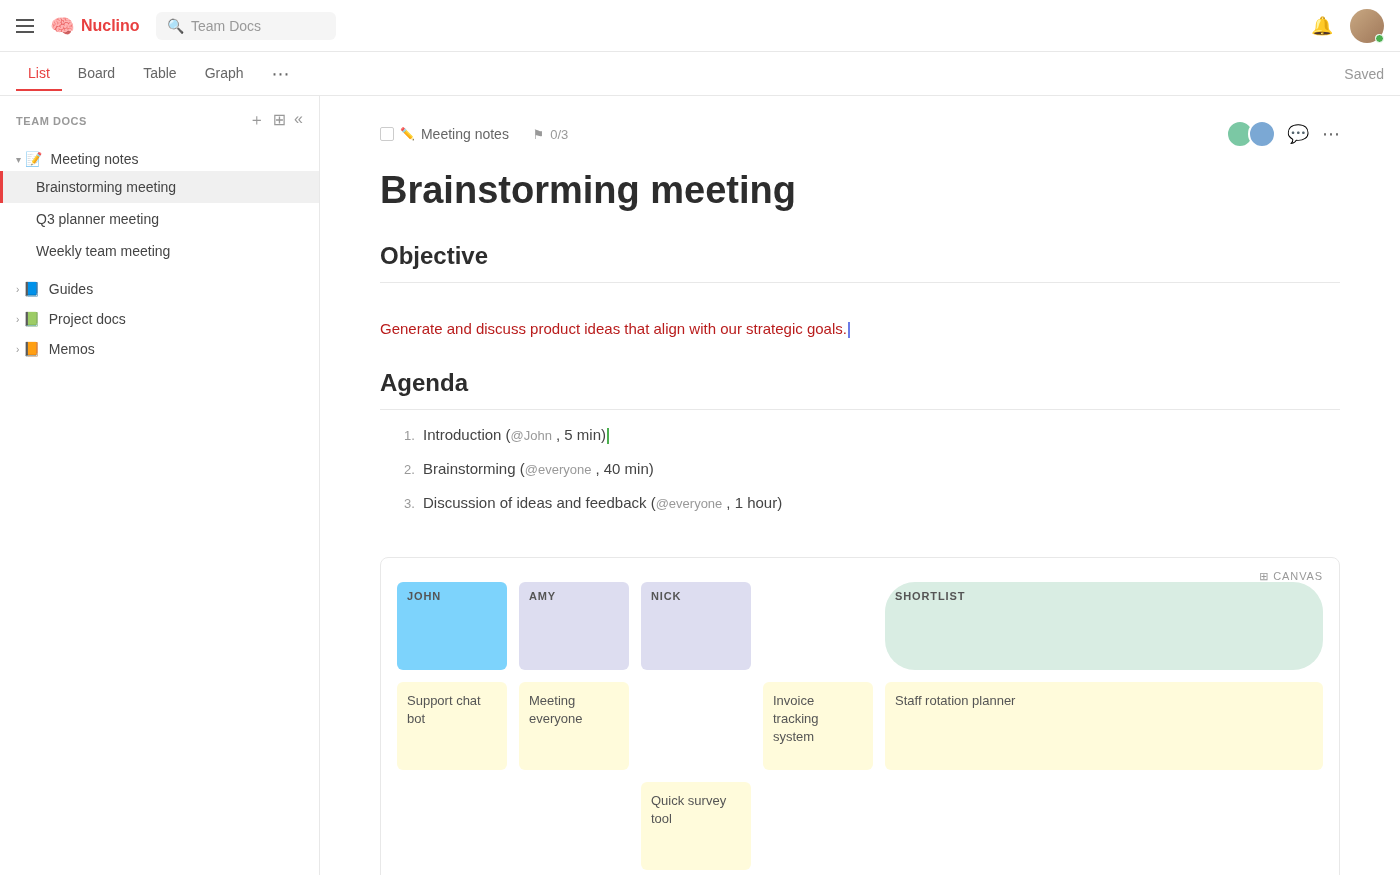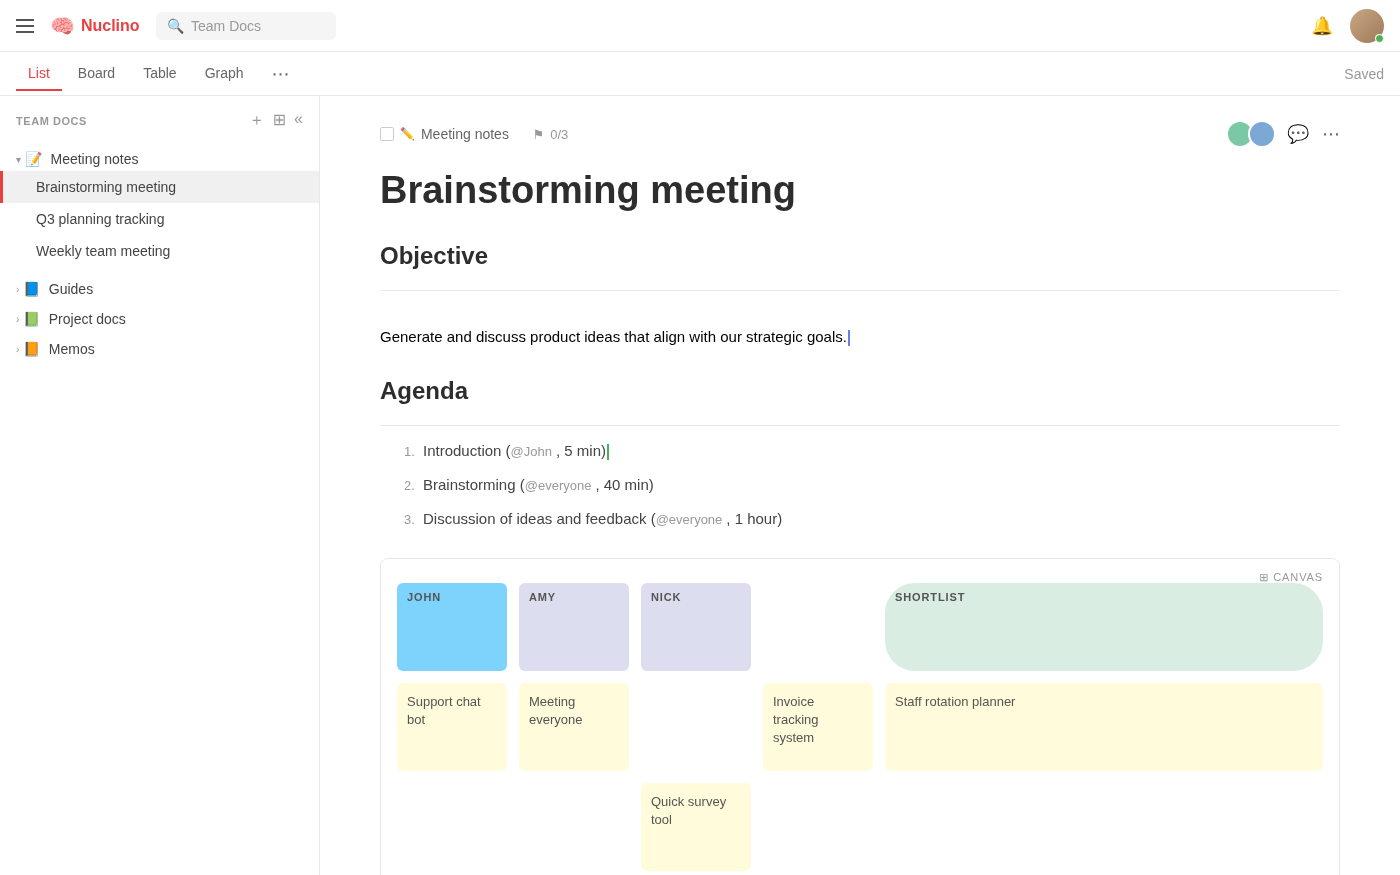--- a/index.html
+++ b/index.html
@@ -108,25 +108,25 @@
     .avatars-overlap .av:nth-child(2) { background: #7ba8d4; }
     .av-dot { position: relative; }
     .av-dot::after {
       content: ''; position: absolute; bottom: 0; right: 0;
       width: 7px; height: 7px; background: #4caf50; border-radius: 50%; border: 1.5px solid #fff;
     }
     .chat-icon { font-size: 18px; color: #666; cursor: pointer; }
     .more-icon { font-size: 18px; color: #666; cursor: pointer; }
 
     .doc-title { font-size: 38px; font-weight: 700; color: #2d2d2d; margin-bottom: 28px; line-height: 1.2; }
-    .doc-h2 { font-size: 24px; font-weight: 600; color: #2d2d2d; margin-bottom: 10px; padding-bottom: 20px; border-bottom: 1px solid #e8e8e8; }
-    .doc-p { font-size: 15px; color: #000000; margin-bottom: 28px; line-height: 1.6; margin-top: 34px; }
+    .doc-h2 { font-size: 24px; font-weight: 600; color: #2d2d2d; margin-bottom: 10px; padding-bottom: 12px; border-bottom: 1px solid #e8e8e8; }
+    .doc-p { font-size: 15px; color: #b91c1c; margin-bottom: 28px; line-height: 1.6; margin-top: 34px; }
     .cursor-sim { display: inline-block; width: 2px; height: 16px; background: #6c7ce7; vertical-align: middle; margin-left: 1px; }
 
-    .agenda-list { list-style: none; margin-bottom: 24px; }
+    .agenda-list { list-style: none; margin-bottom: 39px; }
     .agenda-list li { font-size: 15px; color: #444; padding: 3px 0; line-height: 1.6; }
     .agenda-list li span { color: #999; margin-right: 4px; font-size: 13px; }
     .mention { color: #5b8fde; }
 
     
     .canvas-container {
       background: #fff; border: 1px solid #e8e8e8; border-radius: 8px;
       padding: 16px; position: relative; min-height: 370px;
     }
     .canvas-label {
@@ -204,21 +204,21 @@
       <span class="chevron">▾</span>
       <span class="section-icon">📝</span>
       <span class="section-label">Meeting notes</span>
       <input type="checkbox" class="sidebar-checkbox" style="">
     </div>
     <div class="sidebar-item sub active">
       <span>Brainstorming meeting</span>
       <input type="checkbox" class="sidebar-checkbox" style="">
     </div>
     <div class="sidebar-item sub">
-      <span>Q3 planning tracking</span>
+      <span>Q3 planner meeting</span>
       <input type="checkbox" class="sidebar-checkbox" style="">
     </div>
     <div class="sidebar-item sub">
       <span>Weekly team meeting</span>
       <input type="checkbox" class="sidebar-checkbox" style="">
     </div>
 
     <div class="section-row" style="margin-top:4px;">
       <span class="chevron">›</span>
       <span class="section-icon">📘</span>

